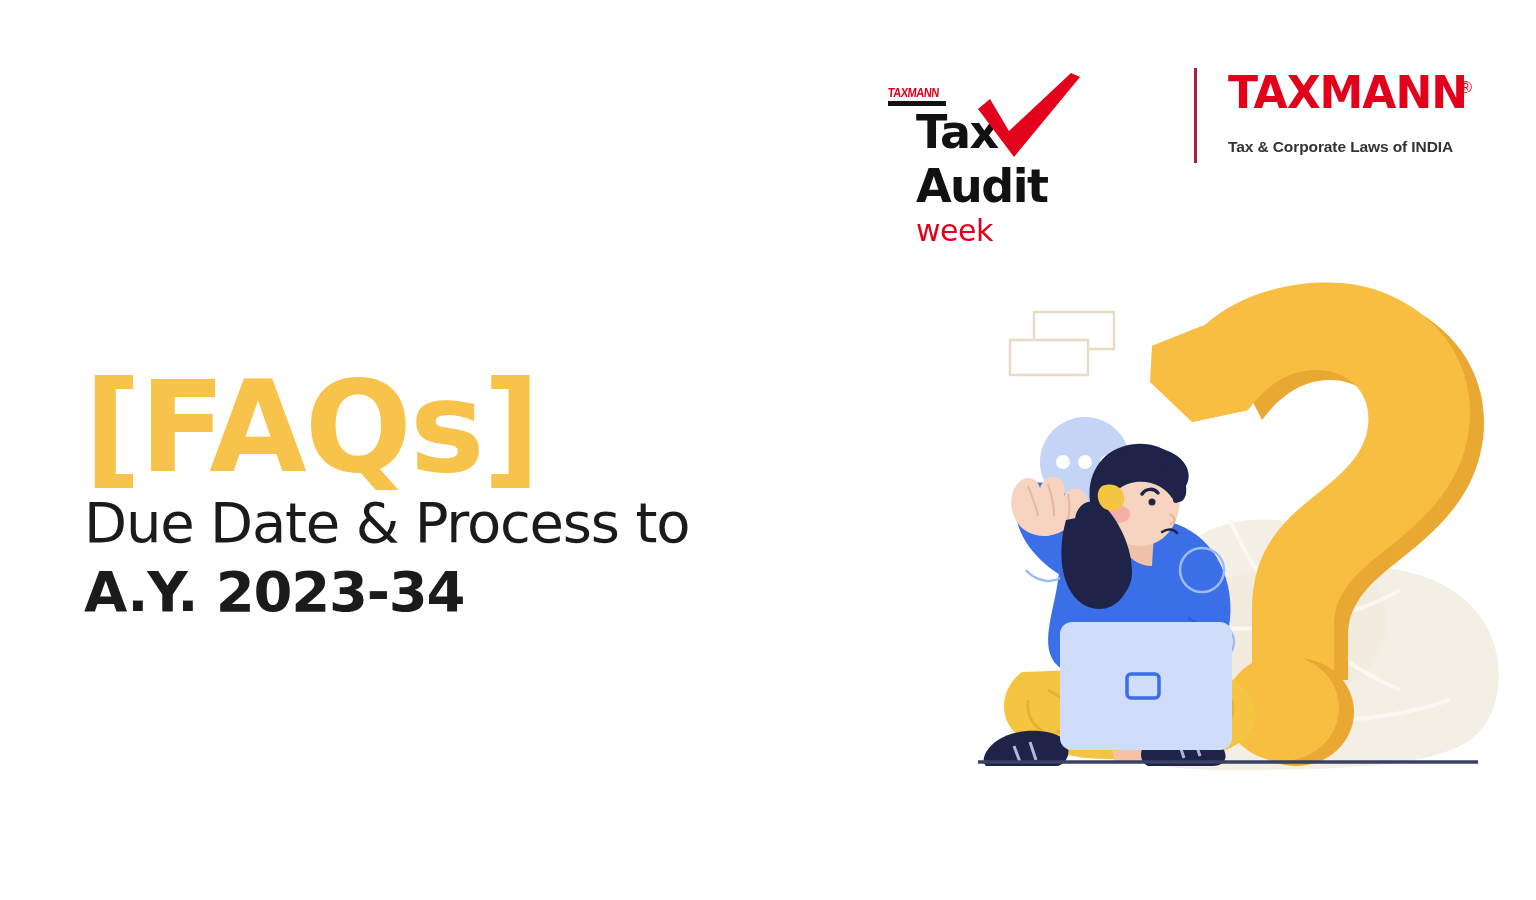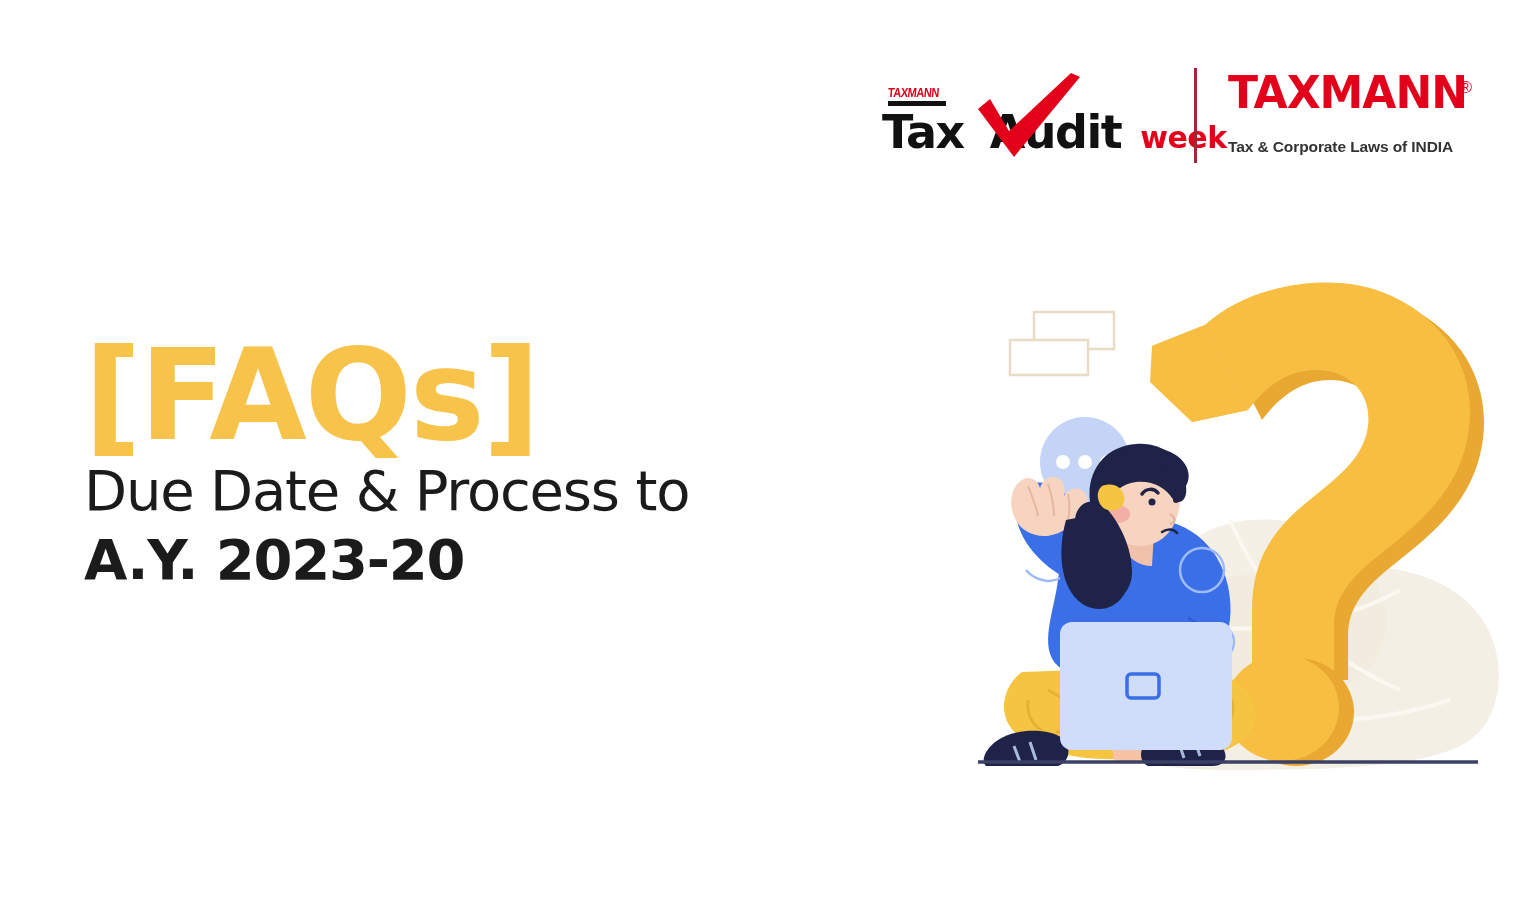--- a/index.html
+++ b/index.html
@@ -50,44 +50,45 @@
   .taxmann-mini-bar {
     position: absolute;
     top: 34px;
     left: 8px;
     width: 58px;
     height: 5px;
     background: #111111;
   }
   .tax-audit-line {
     position: absolute;
-    left: 2px;
+    left: 10px;
     top: 38px;
     display: flex;
     align-items: baseline;
     white-space: nowrap;
+    flex-direction: column;
   }
   .ta-tax {
     font-size: 46px;
     font-weight: bold;
     color: #111111;
     letter-spacing: -1.5px;
     font-family: "DejaVu Sans", sans-serif;
   }
   .ta-audit {
     font-size: 46px;
     font-weight: bold;
     color: #111111;
     letter-spacing: -1.5px;
     margin-left: 26px;
     font-family: "DejaVu Sans", sans-serif;
   }
   .ta-week {
     font-size: 30px;
-    font-weight: bold;
+    font-weight: normal;
     color: #E3001B;
     letter-spacing: -0.5px;
     margin-left: 19px;
     font-family: "DejaVu Sans", sans-serif;
   }
   .checkmark-svg {
     position: absolute;
     left: 96px;
     top: 6px;
     width: 110px;
@@ -132,21 +133,21 @@
     font-weight: bold;
     color: #333333;
     letter-spacing: -0.1px;
     font-family: "Liberation Sans", sans-serif;
   }
 
   
   .title-block {
     position: absolute;
     left: 84px;
-    top: 336px;
+    top: 368px;
     width: 700px;
   }
   .faqs {
     font-size: 126px;
     font-weight: bold;
     color: #F7C34A;
     letter-spacing: -2px;
     line-height: 120px;
     font-family: "DejaVu Sans", sans-serif;
   }
@@ -198,21 +199,21 @@
   <div class="brand-right">
     <div class="tm-word">TAXMANN</div>
     <div class="tm-reg">®</div>
     <div class="tm-sub">Tax &amp; Corporate Laws of INDIA</div>
   </div>
 
   <div class="title-block">
     <div class="faqs">[FAQs]</div>
     <div class="subtitle-wrap">
       <div class="sub-line">Due Date &amp; Process to</div>
-      <div class="sub-line strong">A.Y. 2023-20</div>
+      <div class="sub-line strong">A.Y. 2023-34</div>
     </div>
   </div>
 
   <div class="illu">
     <svg width="580" height="520" viewBox="0 0 580 520">
 
       <g>
         <path d="M185 330 C150 350 120 400 130 440 C142 484 210 500 300 500
                  C400 500 500 498 540 470 C575 445 580 380 545 340
                  C505 294 430 290 360 300 C290 310 225 307 185 330 Z" fill="#F4EFE4"></path>

